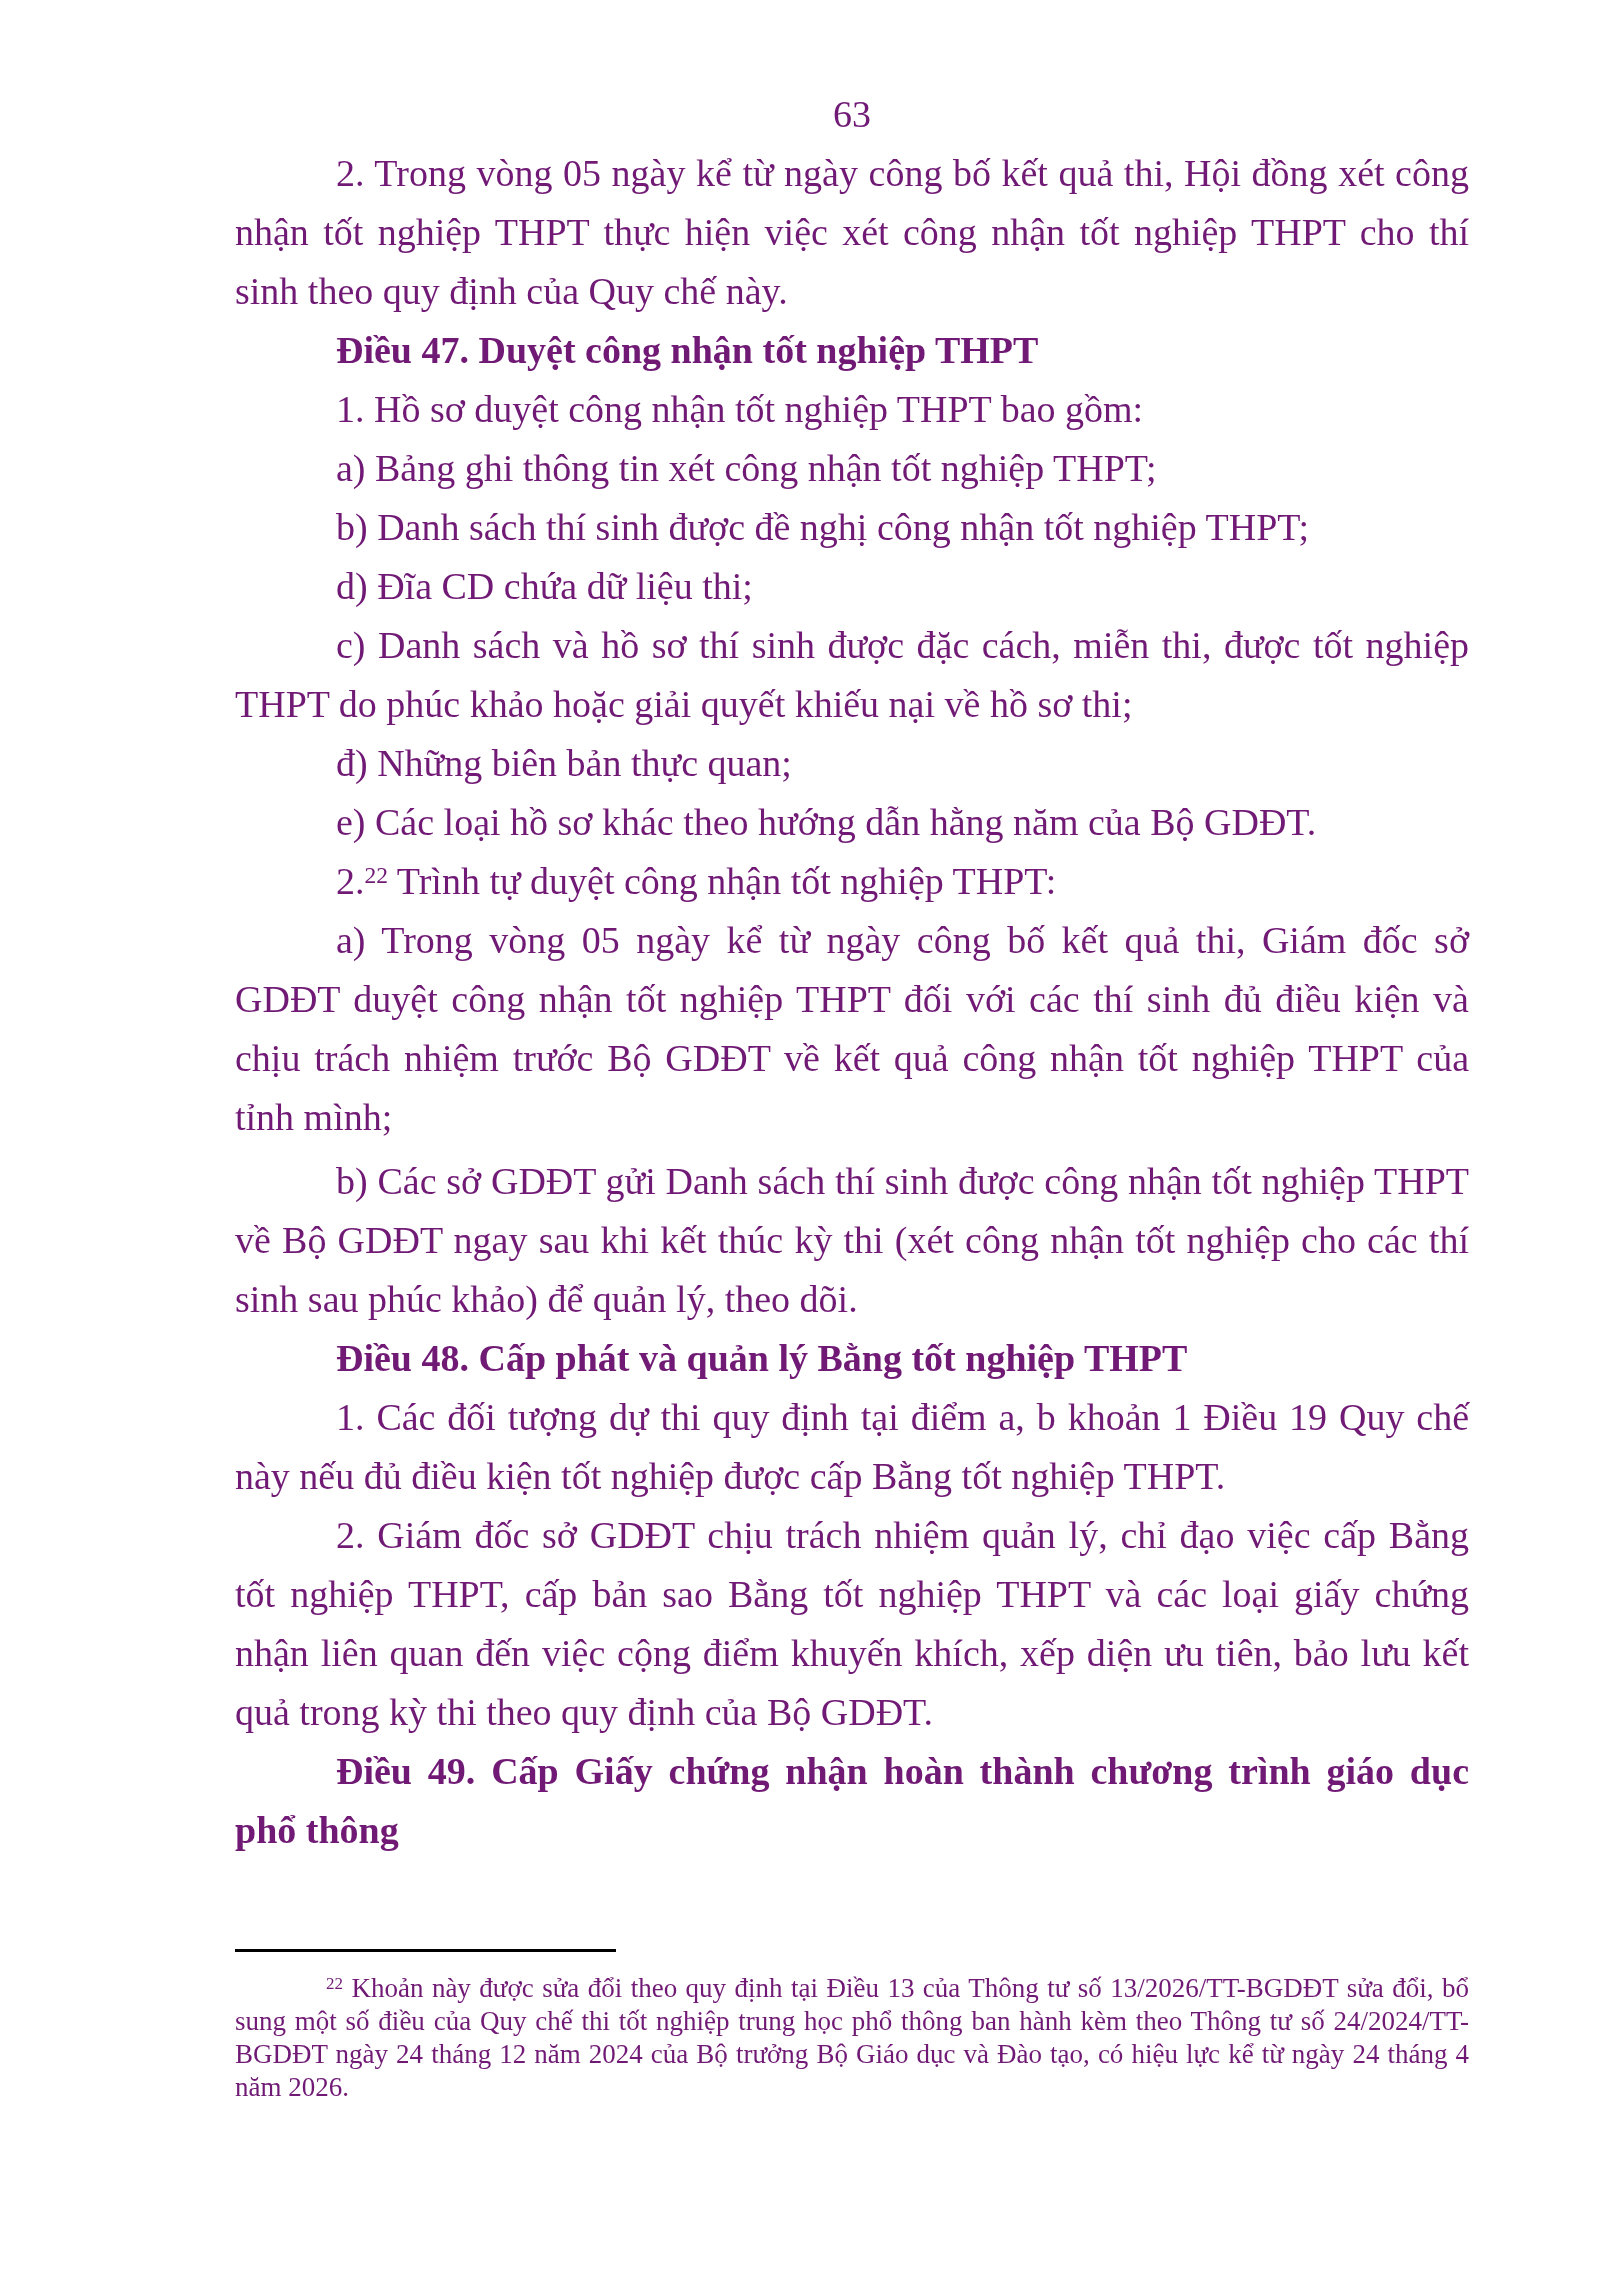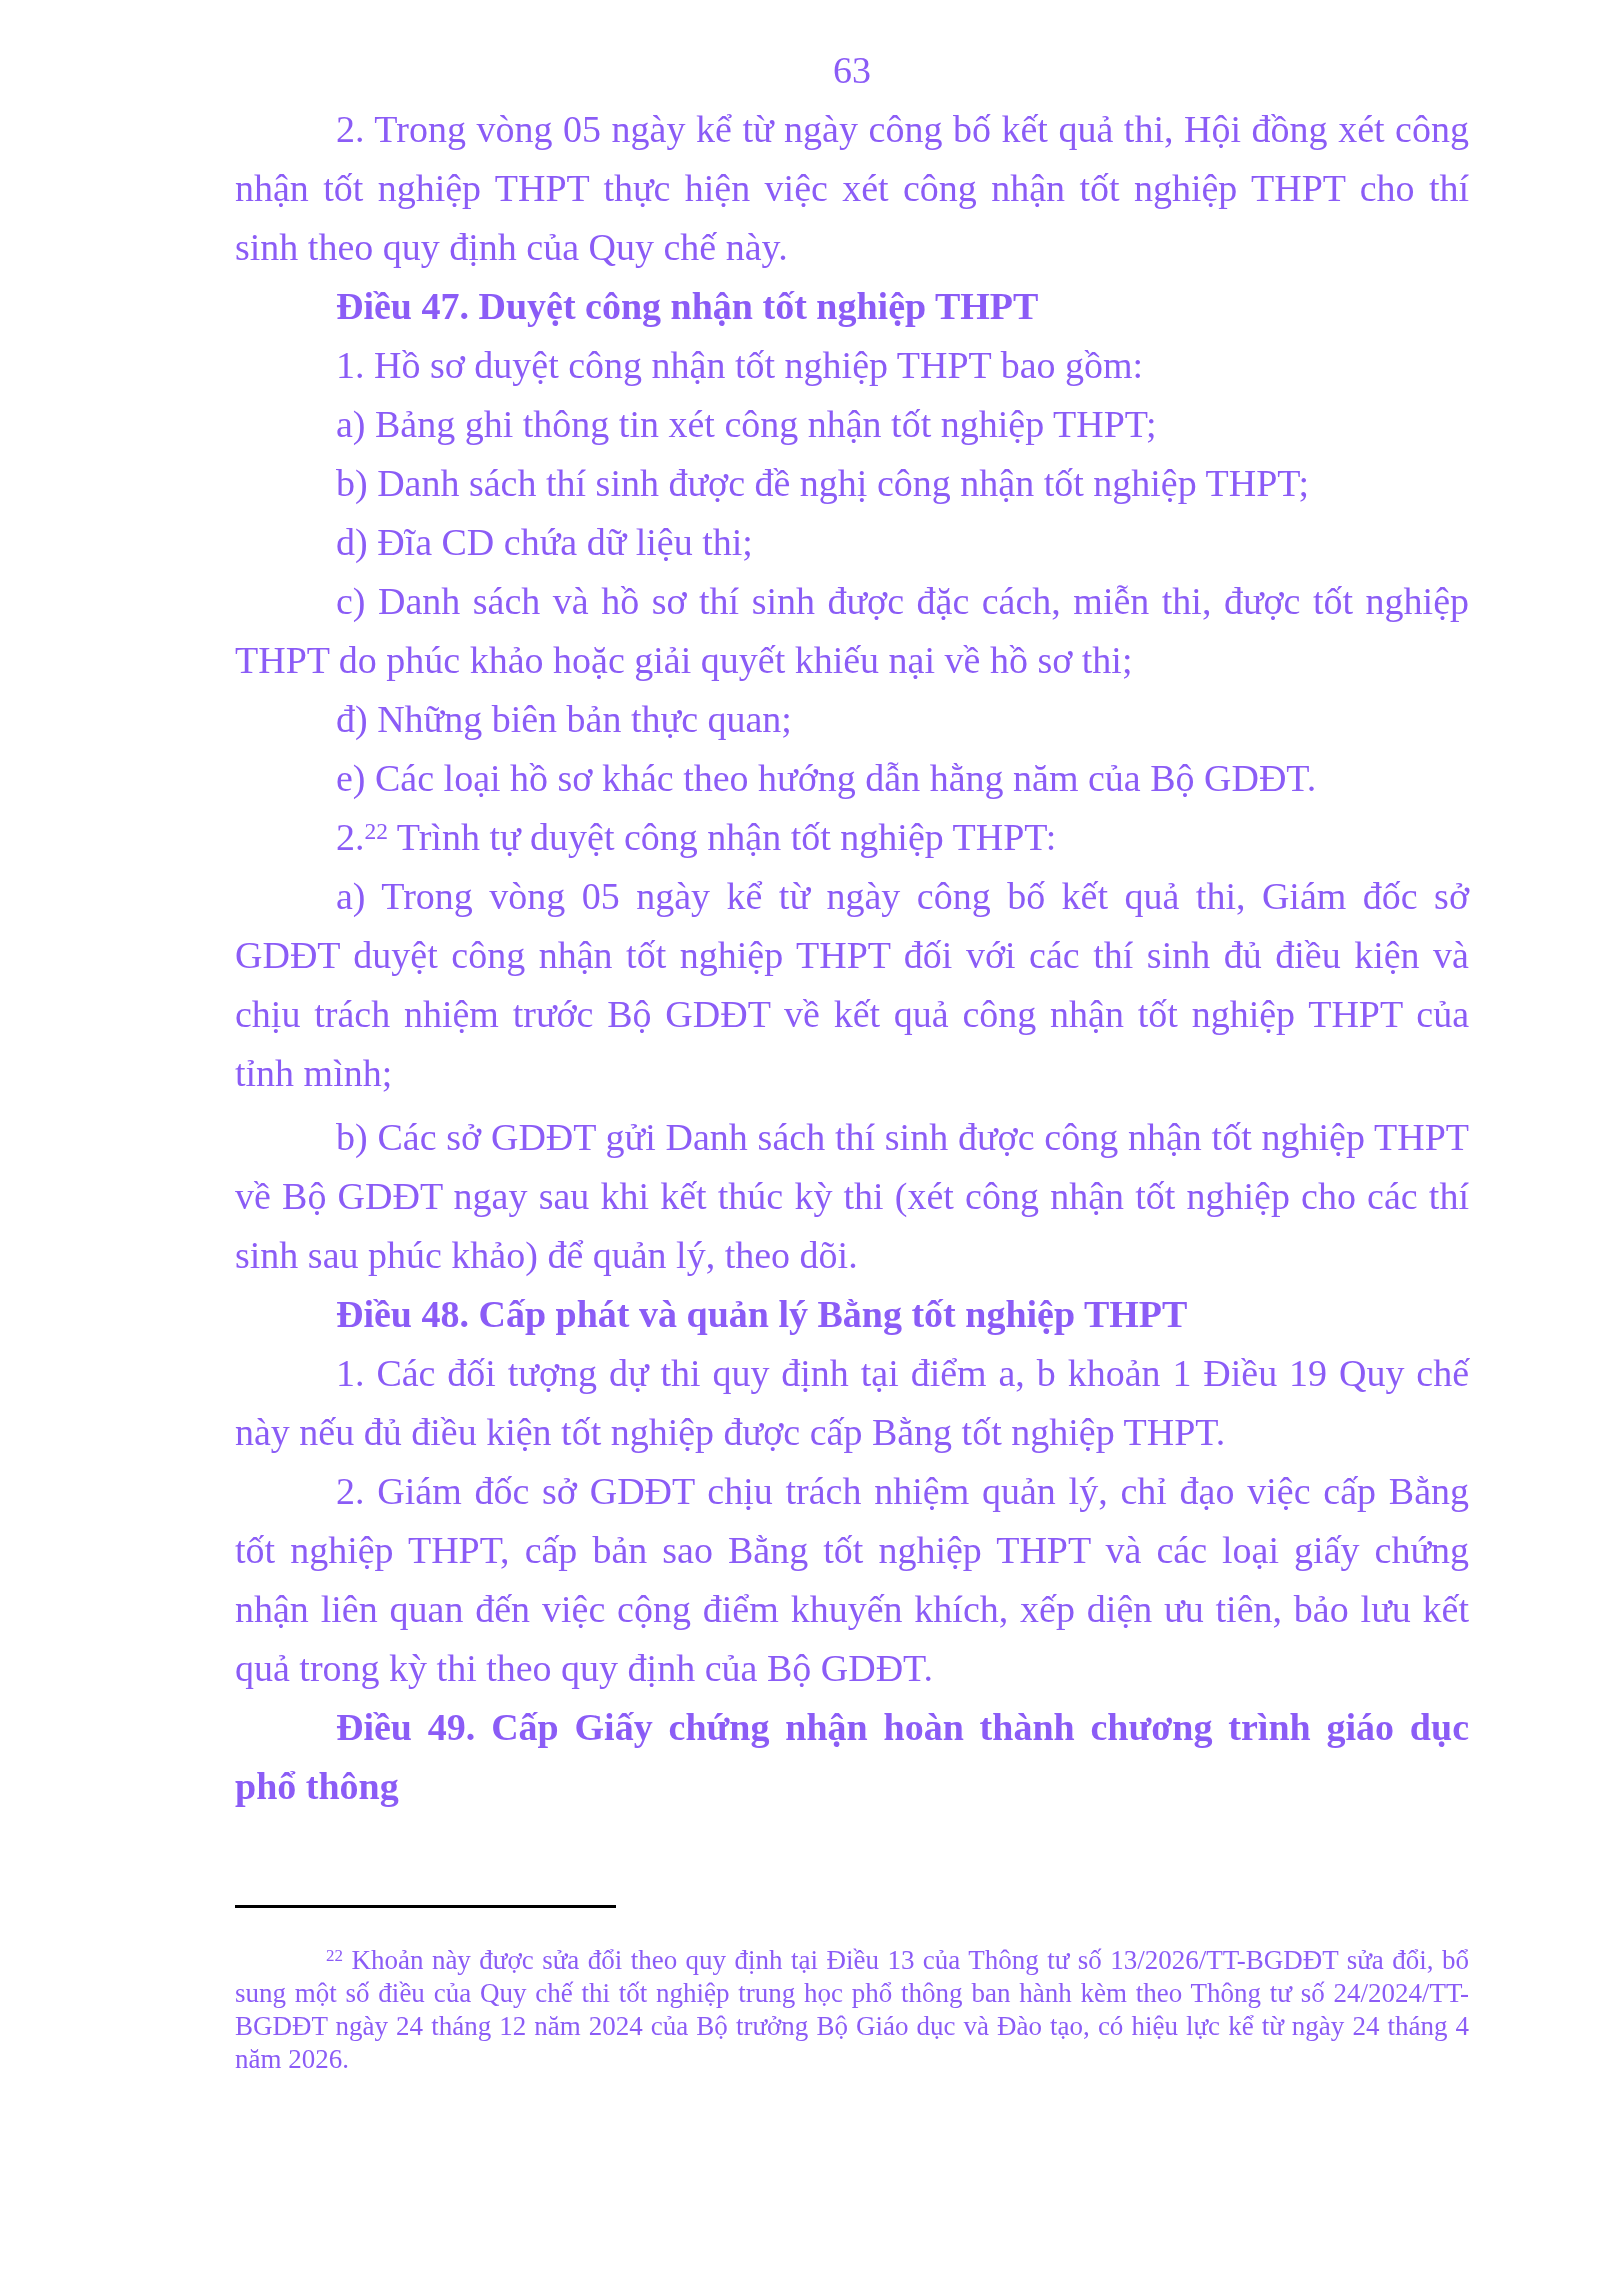--- a/index.html
+++ b/index.html
@@ -2,24 +2,24 @@
 <html lang="vi" style="font-size:13px"><head>
 <meta charset="utf-8">
 <style>
   html, body { margin: 0; padding: 0; background: #888; }
   .page {
     position: relative;
     width: 1623px;
     height: 2295px;
     margin: 0 auto;
     background: #ffffff;
-    color: #8b5cf6;
+    color: #701a75;
     font-family: "Liberation Serif", "DejaVu Serif", serif;
     box-sizing: border-box;
-    padding: 48px 154px 0 235px;
+    padding: 92px 154px 0 235px;
     overflow: hidden;
   }
   .pagenum {
     text-align: center;
     font-size: 38px;
     line-height: 45px;
   }
   .content { margin-top: 6.5px; }
   .para, .heading {
     margin: 0;
@@ -36,21 +36,21 @@
     position: relative;
     top: -0.45em;
   }
   .footnote { margin-top: 89px; }
   .footnote-rule {
     width: 381px;
     height: 3.2px;
     background: #000000;
   }
   .footnote-text {
-    margin: 36px 0 0 0;
+    margin: 20px 0 0 0;
     font-size: 27px;
     line-height: 33px;
     text-align: justify;
     text-indent: 91px;
   }
   .footnote-text .sup-ref { font-size: 17px; top: -0.45em; }
 </style>
 </head>
 <body>
 

